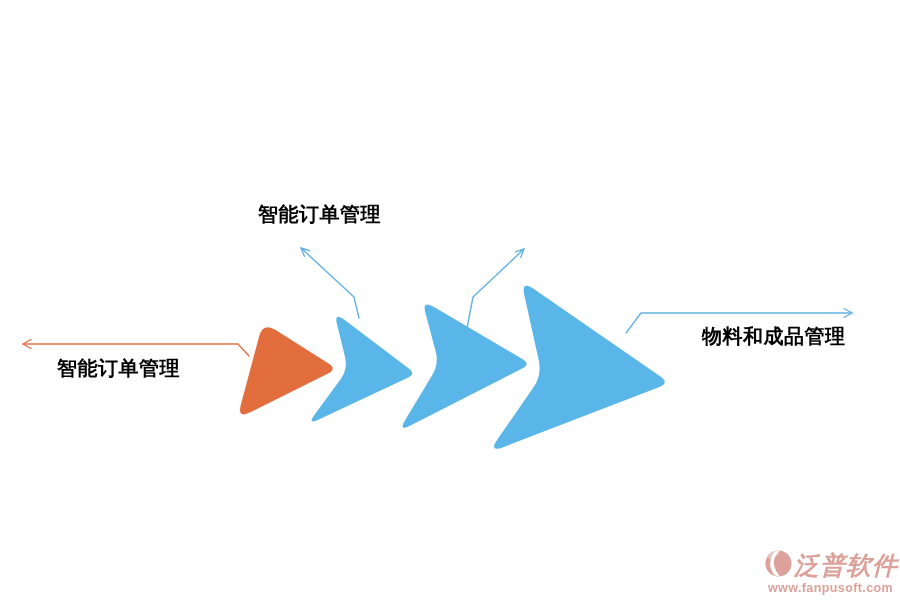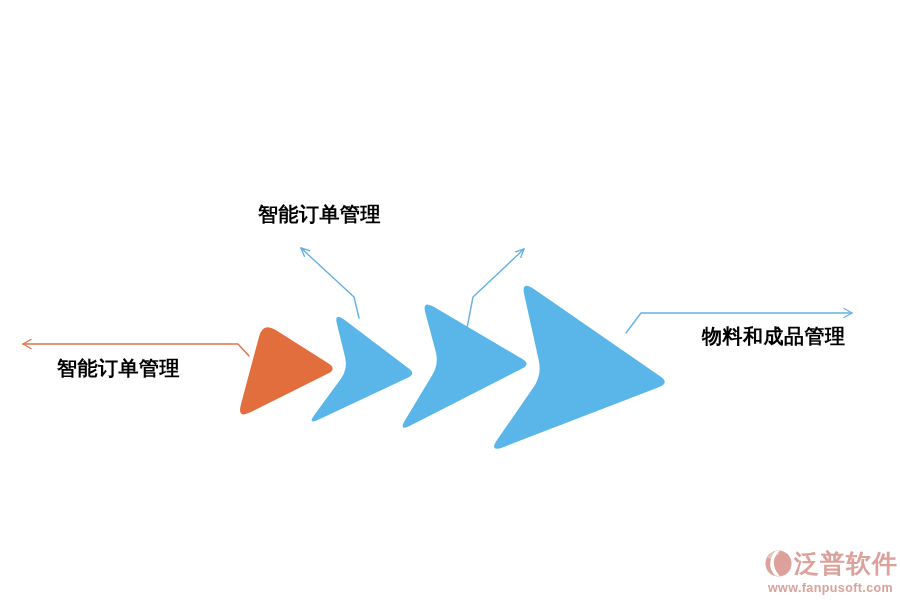--- a/index.html
+++ b/index.html
@@ -37,21 +37,22 @@
   .label-right { left: 702px; top: 325px; }
 
   .watermark {
     position: absolute;
     left: 764px;
     top: 549px;
     width: 136px;
   }
   .wm-row {
     display: flex;
-    align-items: center;
+    align-items: flex-end;
+    font-style: italic;
   }
   .wm-logo {
     width: 29px;
     height: 29px;
     flex: 0 0 auto;
   }
   .wm-brand {
     font-size: 25px;
     font-weight: bold;
     color: #dca19a;

